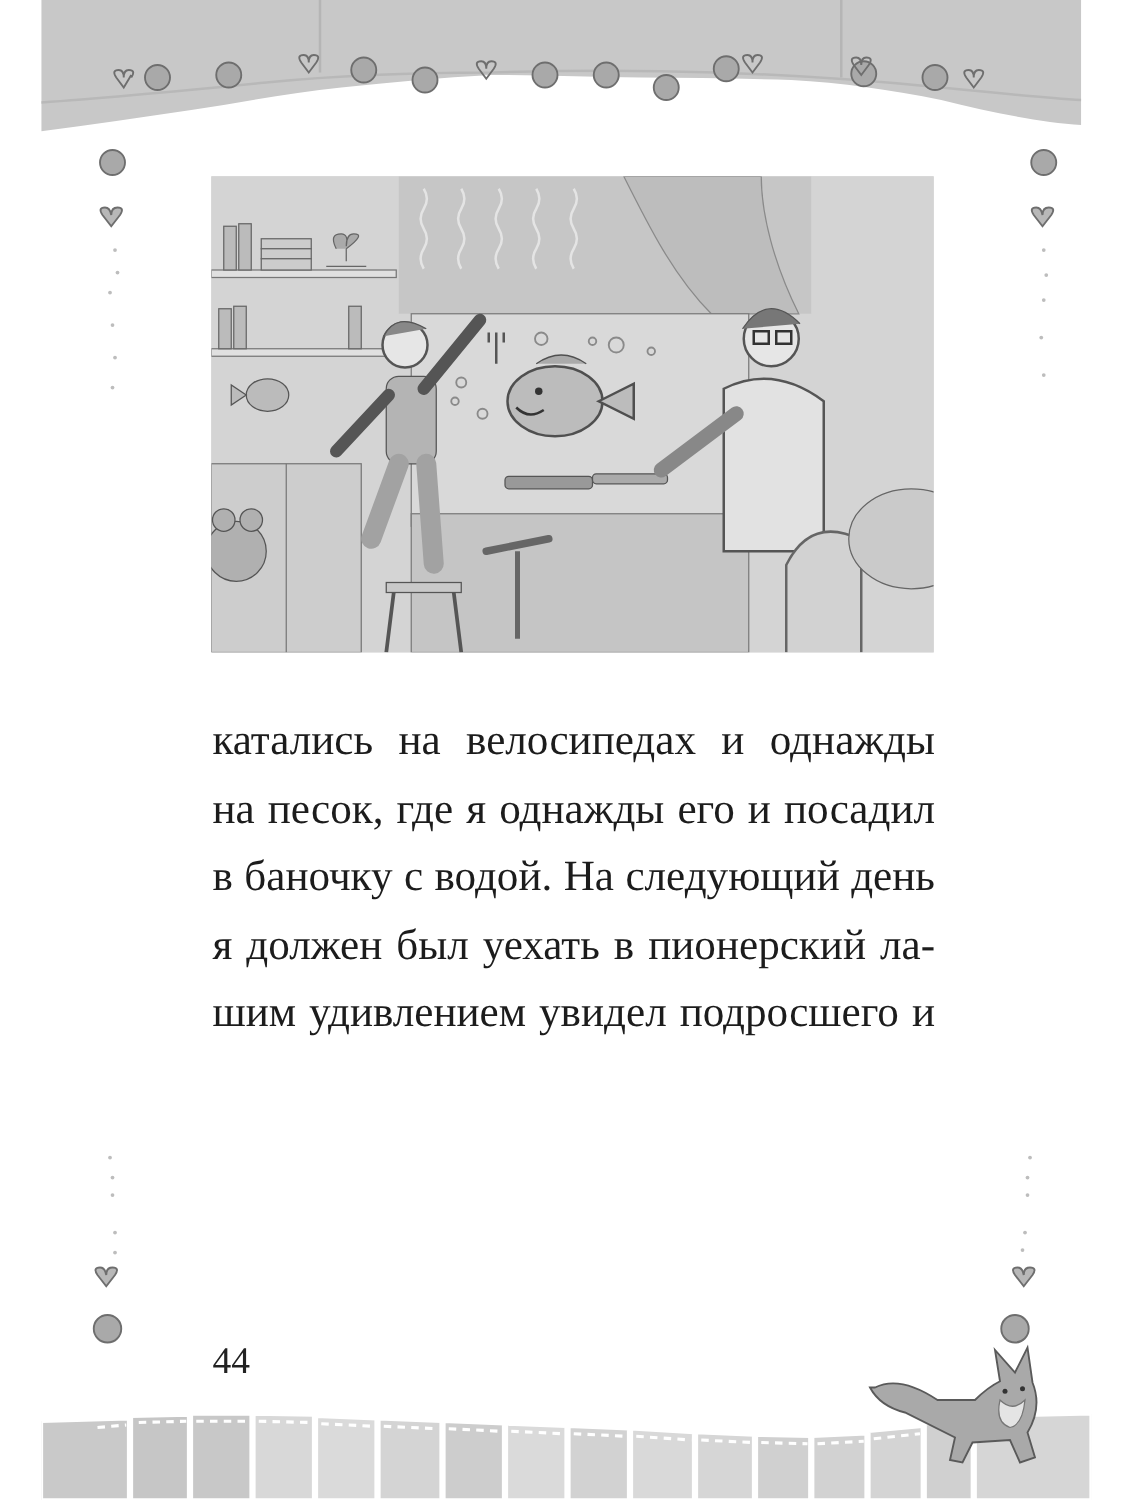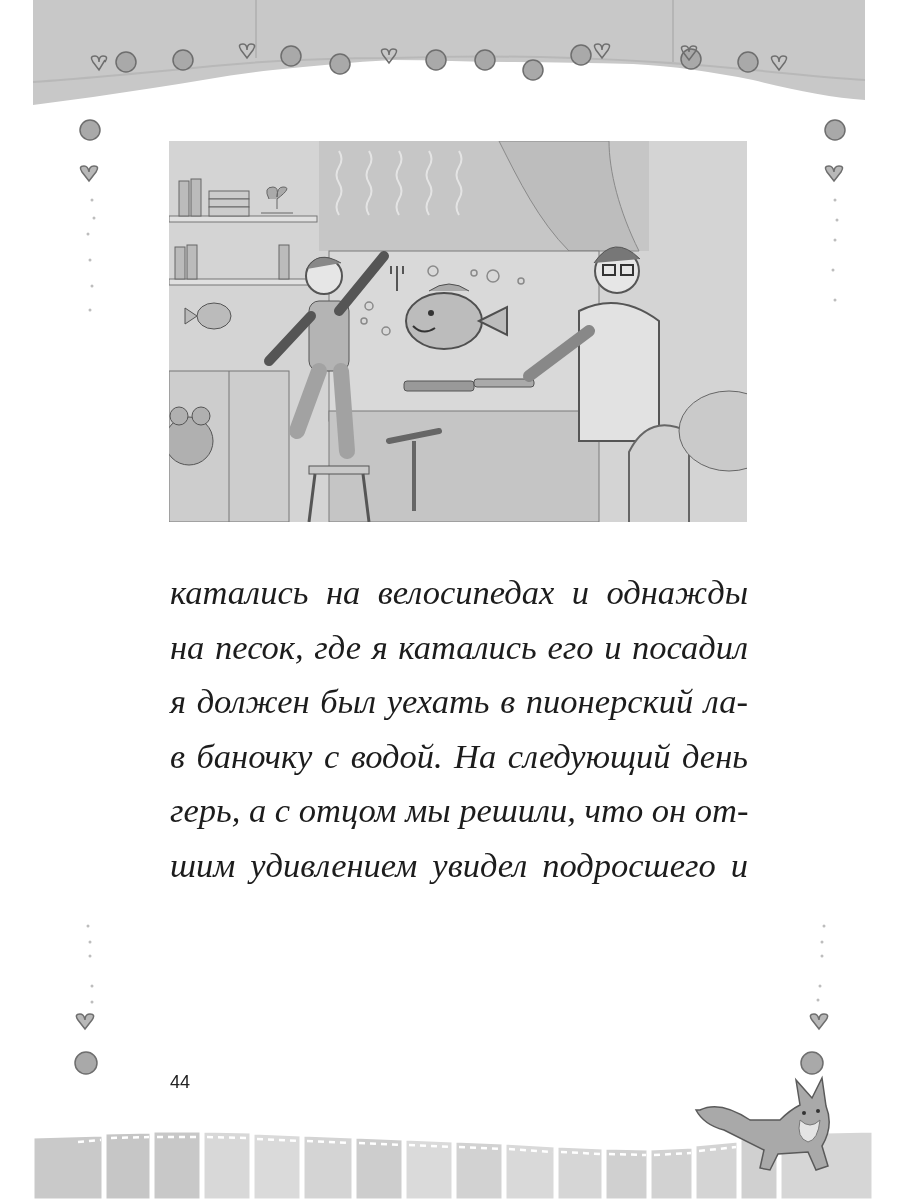--- a/index.html
+++ b/index.html
@@ -12,30 +12,30 @@
     position: absolute; left: 33px; top: 0; width: 832px; height: 108px;
   }
   .side-deco { position: absolute; }
   .illustration {
     position: absolute; left: 169px; top: 141px; width: 578px; height: 381px;
     background: #cfcfcf; overflow: hidden;
   }
   .body-text {
     position: absolute; left: 170px; top: 565px; width: 578px;
     font-family: "Liberation Serif", "DejaVu Serif", serif;
-    font-size: 34.5px; line-height: 54.5px; color: #1c1c1c; font-style: italic;
+    font-size: 34.5px; line-height: 54.5px; color: #1c1c1c;
   }
   .body-text .line {
     display: block; text-align: justify; text-align-last: justify;
     white-space: nowrap; height: 54.5px;
   }
   .page-number {
     position: absolute; left: 170px; top: 1072px;
-    font-family: Liberation Sans, sans-serif;
-    font-size: 18px; color: #222;
+    font-family: Liberation Serif, serif;
+    font-size: 30px; color: #222;
   }
   .footer-fence {
     position: absolute; left: 33px; top: 1125px; width: 840px; height: 75px;
   }
   .dog { position: absolute; left: 690px; top: 1075px; width: 160px; height: 115px; }
 </style>
 </head>
 <body>
 
 <svg class="header-curtain" viewBox="0 0 832 108" xmlns="http://www.w3.org/2000/svg">
@@ -191,24 +191,23 @@
 
     <line x1="245" y1="300" x2="245" y2="370" stroke="#666" stroke-width="4"></line>
     <line x1="220" y1="300" x2="270" y2="290" stroke="#666" stroke-width="6" stroke-linecap="round"></line>
 
     <ellipse cx="560" cy="290" rx="50" ry="40" fill="#cacaca" stroke="#666"></ellipse>
   </svg>
 </div>
 
 <div class="body-text">
   <span class="line">катались на велосипедах и однажды</span>
-  <span class="line">на песок, где я катались его и посадил</span>
+  <span class="line">на песок, где я однажды его и посадил</span>
+  <span class="line">в баночку с водой. На следующий день</span>
   <span class="line">я должен был уехать в пионерский ла-</span>
-  <span class="line">в баночку с водой. На следующий день</span>
-  <span class="line">герь, а с отцом мы решили, что он от-</span>
   <span class="line">шим удивлением увидел подросшего и</span>
 </div>
 
 <div class="page-number">44</div>
 
 <svg class="footer-fence" viewBox="0 0 840 75" xmlns="http://www.w3.org/2000/svg">
   <g stroke="#ffffff" stroke-width="3">
     <path d="M0 12 L70 10 L70 75 L0 75 Z" fill="#c9c9c9"></path>
     <path d="M72 8 L118 7 L118 75 L72 75 Z" fill="#c6c6c6"></path>
     <path d="M120 6 L168 6 L168 75 L120 75 Z" fill="#c8c8c8"></path>

